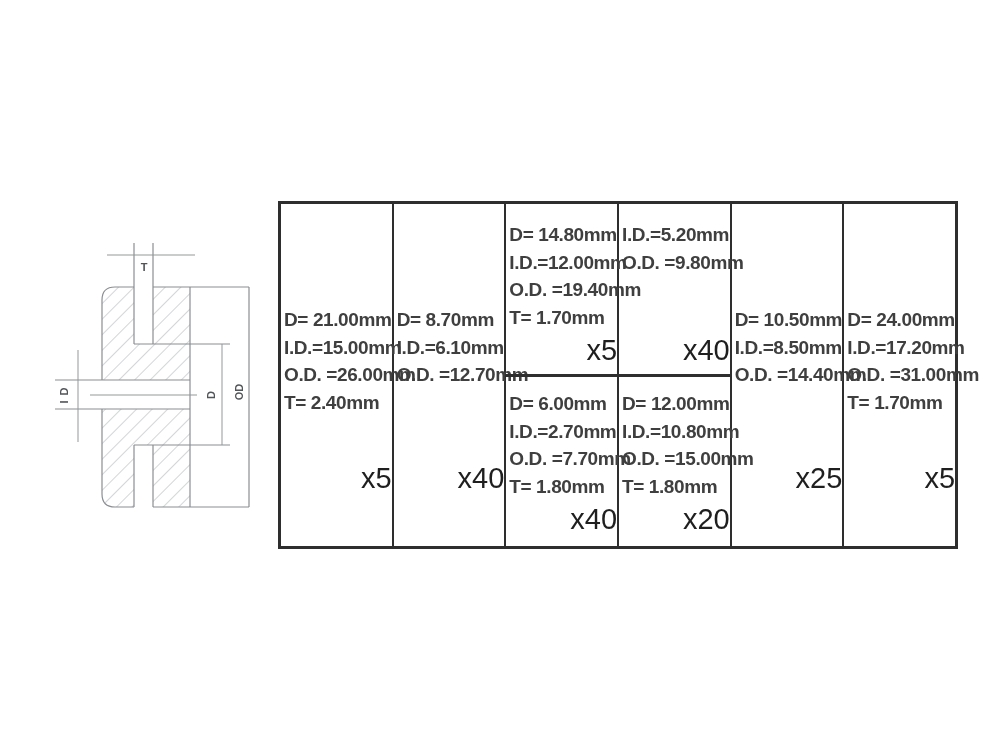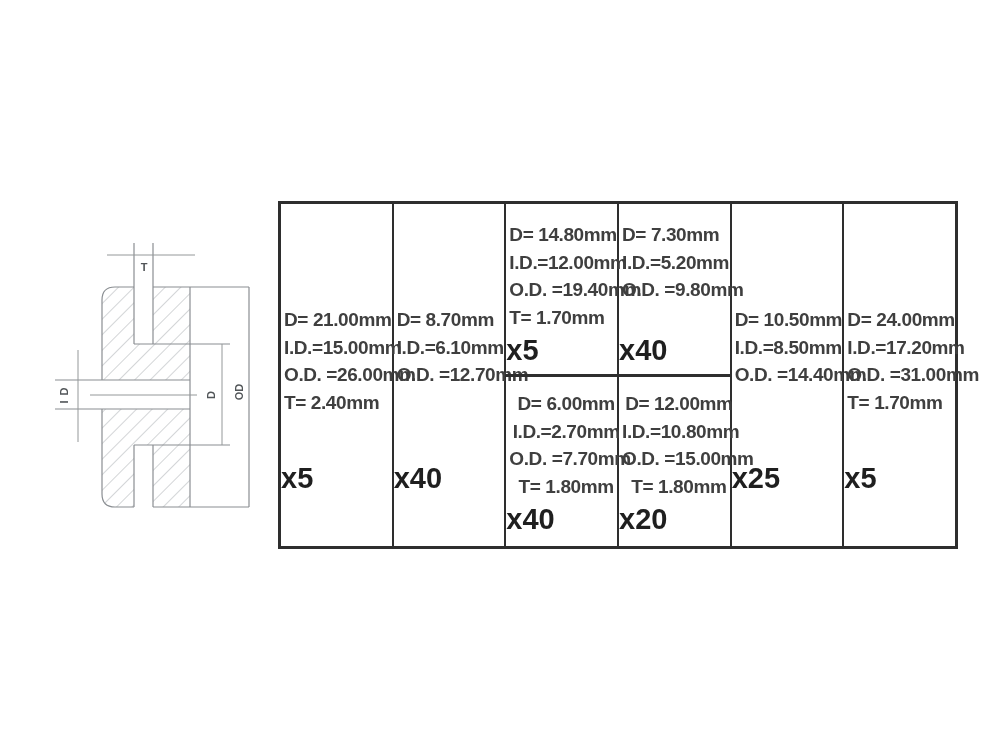--- a/index.html
+++ b/index.html
@@ -23,24 +23,24 @@
   .cell.full{height:100%;}
   .cell.top{height:173px;border-bottom:3px solid #2e2e2e;}
   .cell.bottom{flex:1 1 auto;}
   .dims{
     position:absolute;left:3px;right:-6px;
     font-size:19px;font-weight:bold;color:#3f3f3f;
     line-height:27.5px;letter-spacing:-0.4px;white-space:nowrap;
   }
   .cell.full  .dims{top:102px;}
   .cell.top   .dims{top:17px;}
-  .cell.bottom .dims{top:13px;text-align:center;}
+  .cell.bottom .dims{top:13px;}
   .qty{
-    position:absolute;left:0;right:0;text-align:left;
-    font-size:29px;font-weight:700;color:#1f1f1f;line-height:36px;
+    position:absolute;left:0;right:0;text-align:right;
+    font-size:29px;font-weight:400;color:#1f1f1f;line-height:36px;
   }
   .cell.full  .qty{top:256px;}
   .cell.top   .qty{top:128px;}
   .cell.bottom .qty{top:124px;}
 
   svg .dline{stroke:#8a8e92;stroke-width:1.2;fill:none;}
   svg .xline{stroke:#949899;stroke-width:1;fill:none;}
   svg .dim-label{fill:#515558;font-family:"Liberation Sans",sans-serif;
                  font-size:11px;font-weight:bold;}
 </style>
@@ -136,21 +136,20 @@
           <div>O.D. =7.70mm</div>
           <div>T= 1.80mm</div>
         </div>
         <div class="qty">x40</div>
       </div>
     </div>
 
     <div class="col">
       <div class="cell top">
         <div class="dims">
-          <div>D= 7.30mm</div>
           <div>I.D.=5.20mm</div>
           <div>O.D. =9.80mm</div>
         </div>
         <div class="qty">x40</div>
       </div>
       <div class="cell bottom">
         <div class="dims">
           <div>D= 12.00mm</div>
           <div>I.D.=10.80mm</div>
           <div>O.D. =15.00mm</div>

